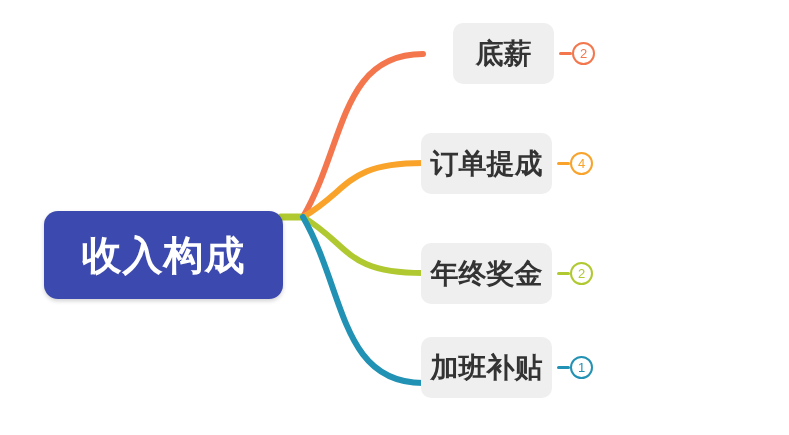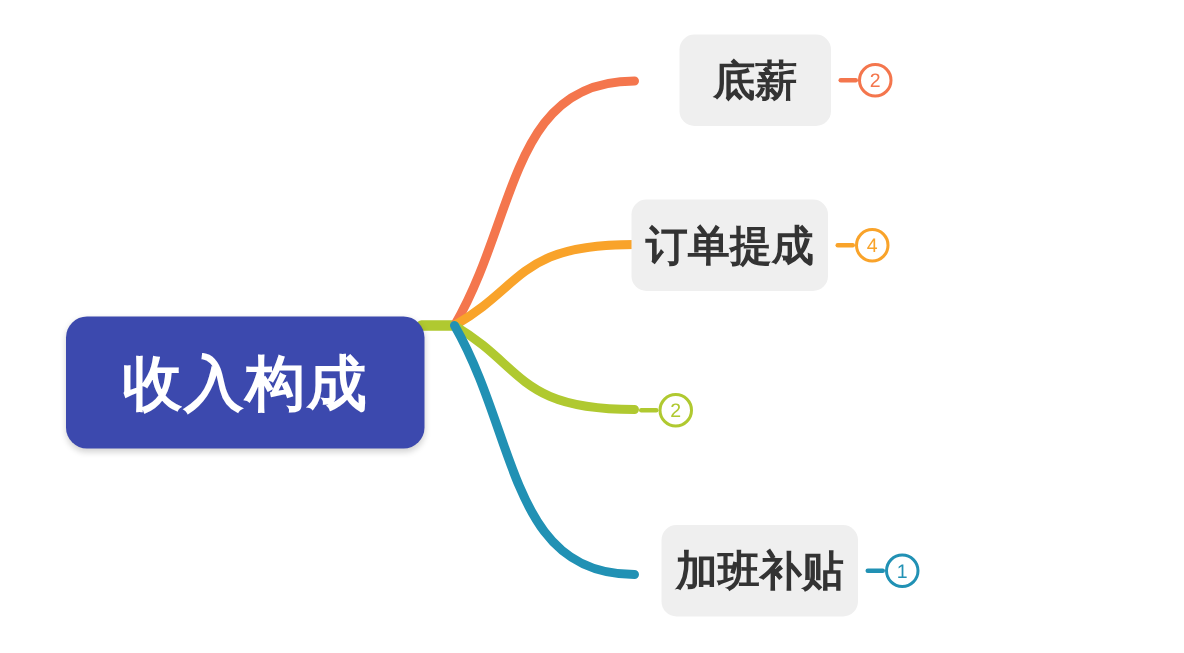--- a/index.html
+++ b/index.html
@@ -44,21 +44,21 @@
   .branch-row {
     position: absolute;
     left: 421px;
     height: 61px;
     display: flex;
     align-items: center;
   }
   .branch-row.r0 { top: 23px; margin-left: 32px; }
   .branch-row.r1 { top: 133px; }
   .branch-row.r2 { top: 243px; }
-  .branch-row.r3 { top: 350px; margin-left: 20px; }
+  .branch-row.r3 { top: 337px; }
   .topic-box {
     height: 61px;
     border-radius: 10px;
     display: flex;
     align-items: center;
     justify-content: center;
     font-size: 28px;
     font-weight: 700;
     cursor: pointer;
   }
@@ -116,20 +116,23 @@
     <div class="topic-box" style="background: rgb(239, 239, 239); color: rgb(51, 51, 51);">
       <span>订单提成</span>
     </div>
     <div class="badge-link" style="background: rgb(249, 163, 42);"></div>
     <div class="count-badge" style="border-color: rgb(249, 163, 42); color: rgb(249, 163, 42);">
       <span>4</span>
     </div>
   </div>
 
   <div class="branch-row r2">
+    <div class="topic-box" style="background: rgb(239, 239, 239); color: rgb(51, 51, 51);">
+      <span>年终奖金</span>
+    </div>
     <div class="badge-link" style="background: rgb(176, 201, 48);"></div>
     <div class="count-badge" style="border-color: rgb(176, 201, 48); color: rgb(176, 201, 48);">
       <span>2</span>
     </div>
   </div>
 
   <div class="branch-row r3">
     <div class="topic-box" style="background: rgb(239, 239, 239); color: rgb(51, 51, 51);">
       <span>加班补贴</span>
     </div>

